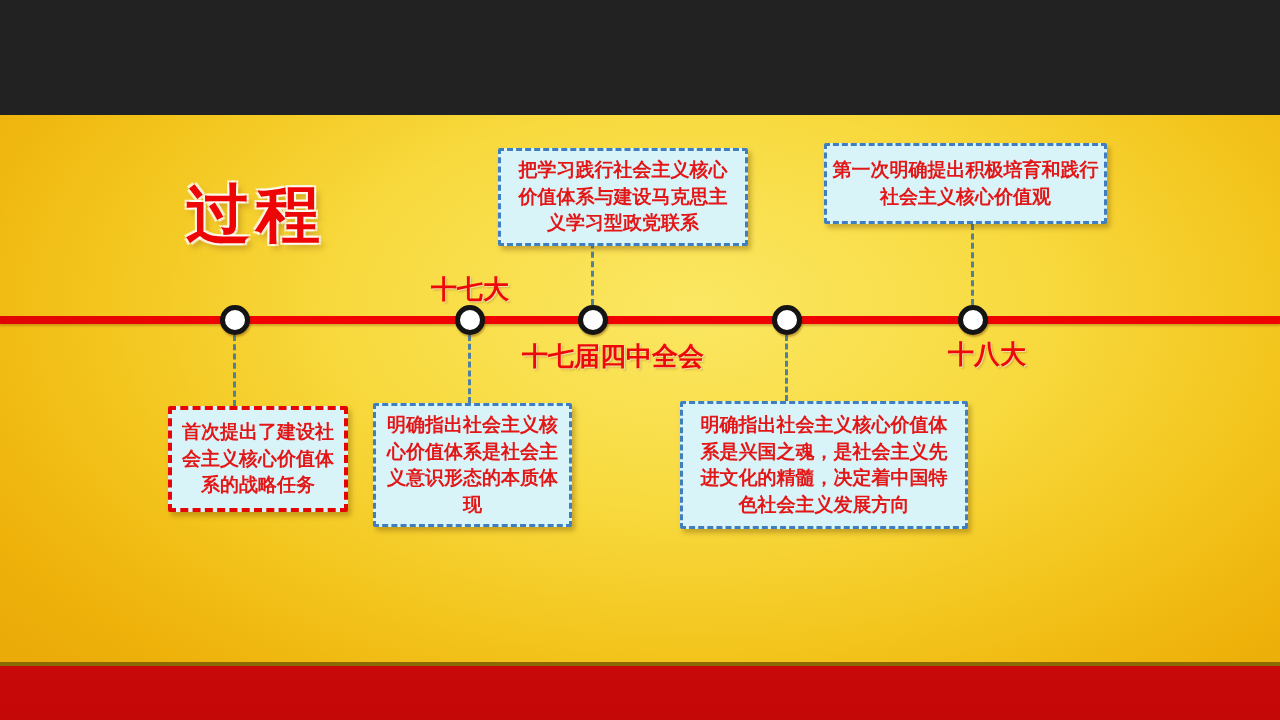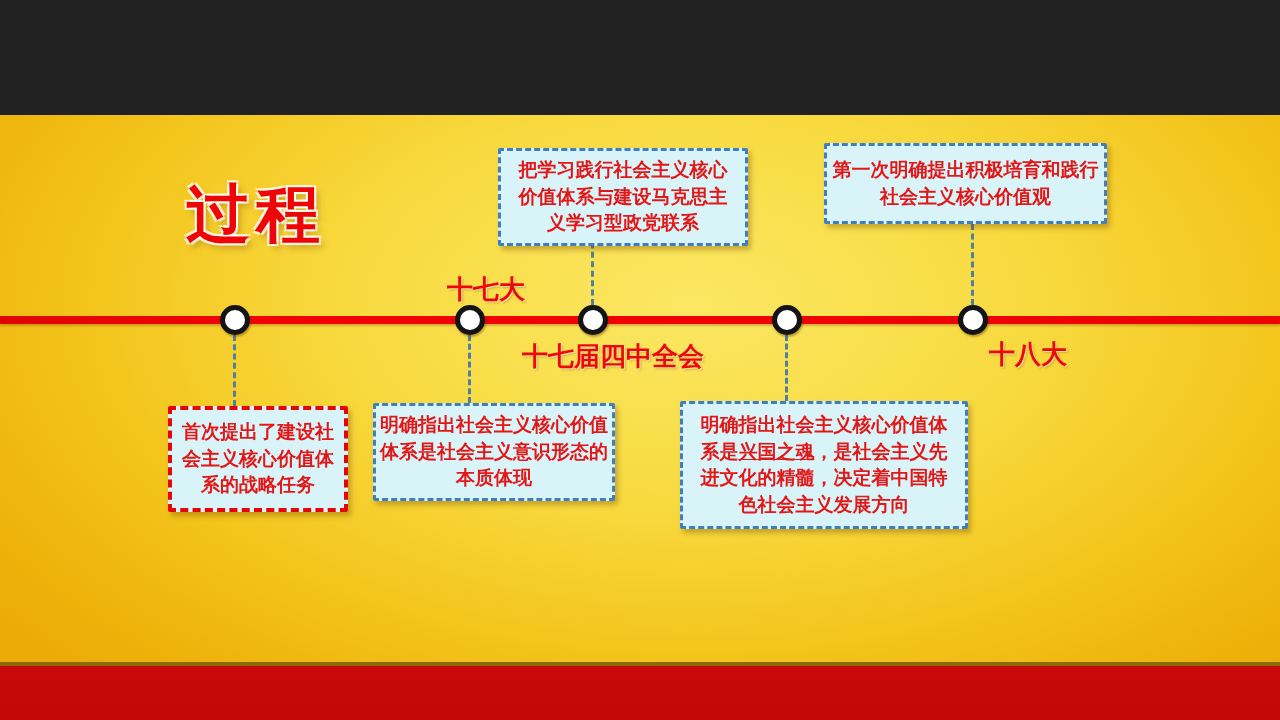--- a/index.html
+++ b/index.html
@@ -65,21 +65,21 @@
   }
   .note-box{
     position:absolute;box-sizing:border-box;
     background:#d9f4f9;border:3px dashed #3f7fc1;border-radius:2px;
     color:#e31717;font-weight:bold;font-size:19px;line-height:1.4;
     text-align:center;display:flex;align-items:center;justify-content:center;
     box-shadow:3px 4px 5px rgba(110,70,0,.35);
   }
   .note-box.red-border{border:4px dashed #e60505;}
   .note-box .inner{width:100%;}
-  .note-box strong{font-weight:900;text-decoration:underline;}
+  .note-box strong{font-weight:900;}
   
   .footer{
     position:absolute;left:0;top:662px;width:1280px;height:58px;
     background:linear-gradient(180deg,#c90909 0%,#c40707 100%);
     border-top:4px solid #8a6a04;box-sizing:border-box;
   }
 </style>
 </head>
 <body>
 
@@ -97,35 +97,35 @@
     <div class="connector" style="left:591px;top:118px;height:72px;"></div>
     <div class="connector" style="left:785px;top:220px;height:66px;"></div>
     <div class="connector" style="left:971px;top:109px;height:81px;"></div>
 
     <div class="node" style="left:220px;"></div>
     <div class="node" style="left:455px;"></div>
     <div class="node" style="left:578px;"></div>
     <div class="node" style="left:772px;"></div>
     <div class="node" style="left:958px;"></div>
 
-    <div class="evt-label" style="left:470px;top:157px;margin-left:16px;">十七大</div>
+    <div class="evt-label" style="left:470px;top:157px;">十七大</div>
     <div class="evt-label" style="left:613px;top:224px;font-family:Liberation Mono, monospace;">十七届四中全会</div>
-    <div class="evt-label" style="left:1028px;top:222px;">十八大</div>
+    <div class="evt-label" style="left:987px;top:222px;">十八大</div>
 
     <div class="note-box" style="left:498px;top:33px;width:250px;min-height:85px;padding:6px 14px;">
       <div class="inner">把学习践行社会主义核心价值体系与建设马克思主义学习型政党联系</div>
     </div>
     <div class="note-box" style="left:824px;top:28px;width:283px;min-height:81px;padding:6px 4px;">
       <div class="inner">第一次明确提出积极培育和践行社会主义核心价值观</div>
     </div>
 
     <div class="note-box red-border" style="left:168px;top:291px;width:180px;min-height:91px;padding:9px;">
       <div class="inner">首次提出了建设社会主义核心价值体系的战略任务</div>
     </div>
-    <div class="note-box" style="left:373px;top:288px;width:242px;min-height:84px;padding:6px 4px;">
+    <div class="note-box" style="left:373px;top:288px;width:199px;min-height:84px;padding:6px 4px;">
       <div class="inner">明确指出社会主义核心价值体系是社会主义意识形态的本质体现</div>
     </div>
     <div class="note-box" style="left:680px;top:286px;width:288px;min-height:109px;padding:8px 12px;">
       <div class="inner"><span>明确指出社会主义核心价值体系是</span><strong>兴国之魂</strong><span>，是社会主义先进文化的精髓，决定着中国特色社会主义发展方向</span></div>
     </div>
 
   </div>
 
   <div class="footer"></div>
 

